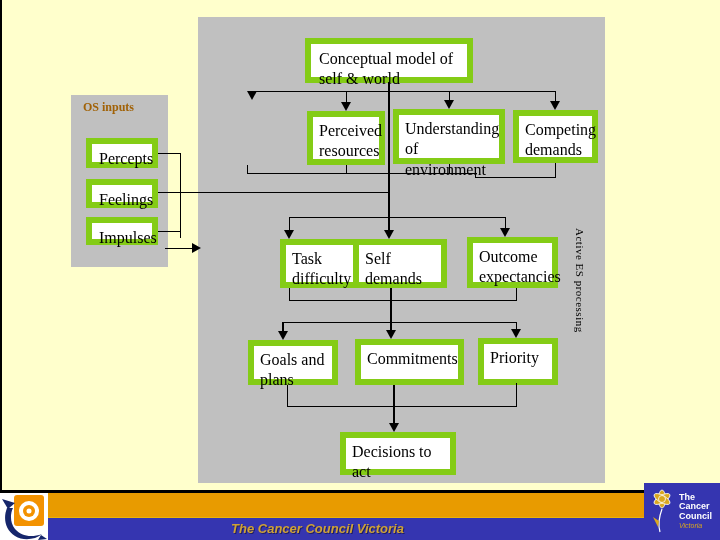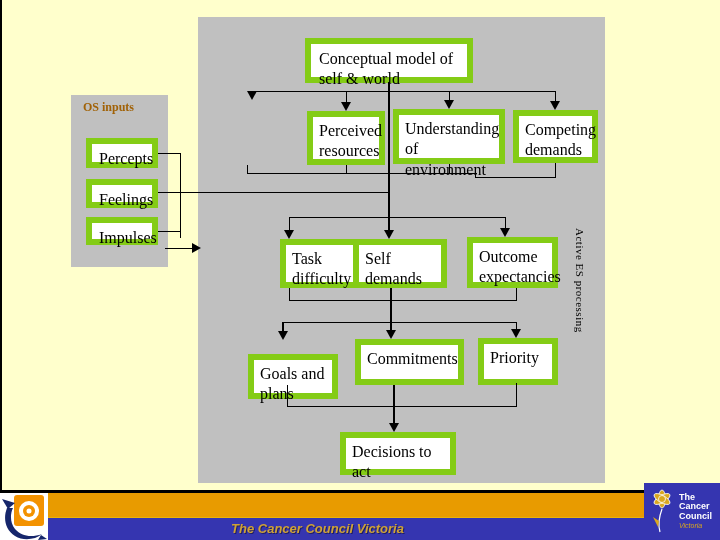--- a/index.html
+++ b/index.html
@@ -47,21 +47,21 @@
   <div class="abs box" style="left:305px;top:38px;width:168px;height:45px;padding:5px 8px;">Conceptual model of self &amp; world</div>
 
   <div class="abs box" style="left:307px;top:111px;width:78px;height:54px;">Perceived resources</div>
   <div class="abs box" style="left:513px;top:110px;width:85px;height:53px;">Competing demands</div>
   <div class="abs box" style="left:393px;top:109px;width:112px;height:55px;">Understanding of environment</div>
 
   <div class="abs box" style="left:248px;top:239px;width:90px;height:49px;margin-left:32px;">Task difficulty</div>
   <div class="abs box" style="left:353px;top:239px;width:94px;height:49px;">Self demands</div>
   <div class="abs box" style="left:467px;top:237px;width:91px;height:51px;">Outcome expectancies</div>
 
-  <div class="abs box" style="left:248px;top:340px;width:90px;height:45px;margin-top:14px;">Goals and plans</div>
+  <div class="abs box" style="left:248px;top:340px;width:90px;height:45px;">Goals and plans</div>
   <div class="abs box" style="left:355px;top:339px;width:109px;height:46px;">Commitments</div>
   <div class="abs box" style="left:478px;top:338px;width:80px;height:47px;">Priority</div>
 
   <div class="abs box" style="left:340px;top:432px;width:116px;height:43px;">Decisions to act</div>
 
   <div class="abs side-label" style="left:574px;top:228px;height:125px;">Active ES processing</div>
 
   <div class="abs ln" style="left:388px;top:82px;width:2px;height:135px;"></div>
 
   <div class="abs ln" style="left:252px;top:91px;width:304px;height:1px;"></div>

